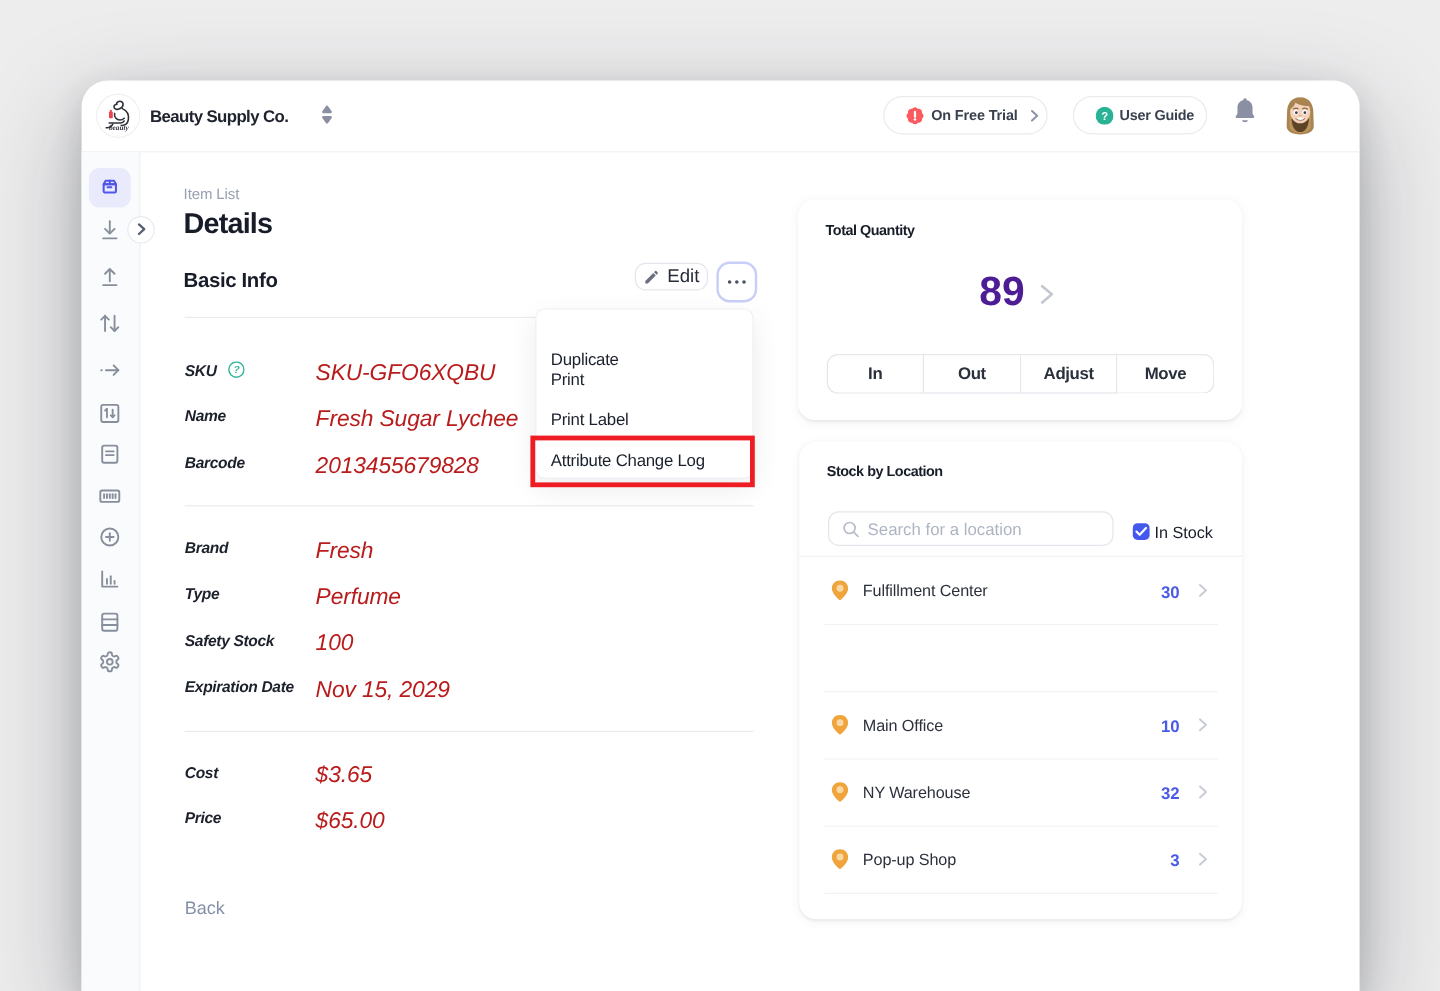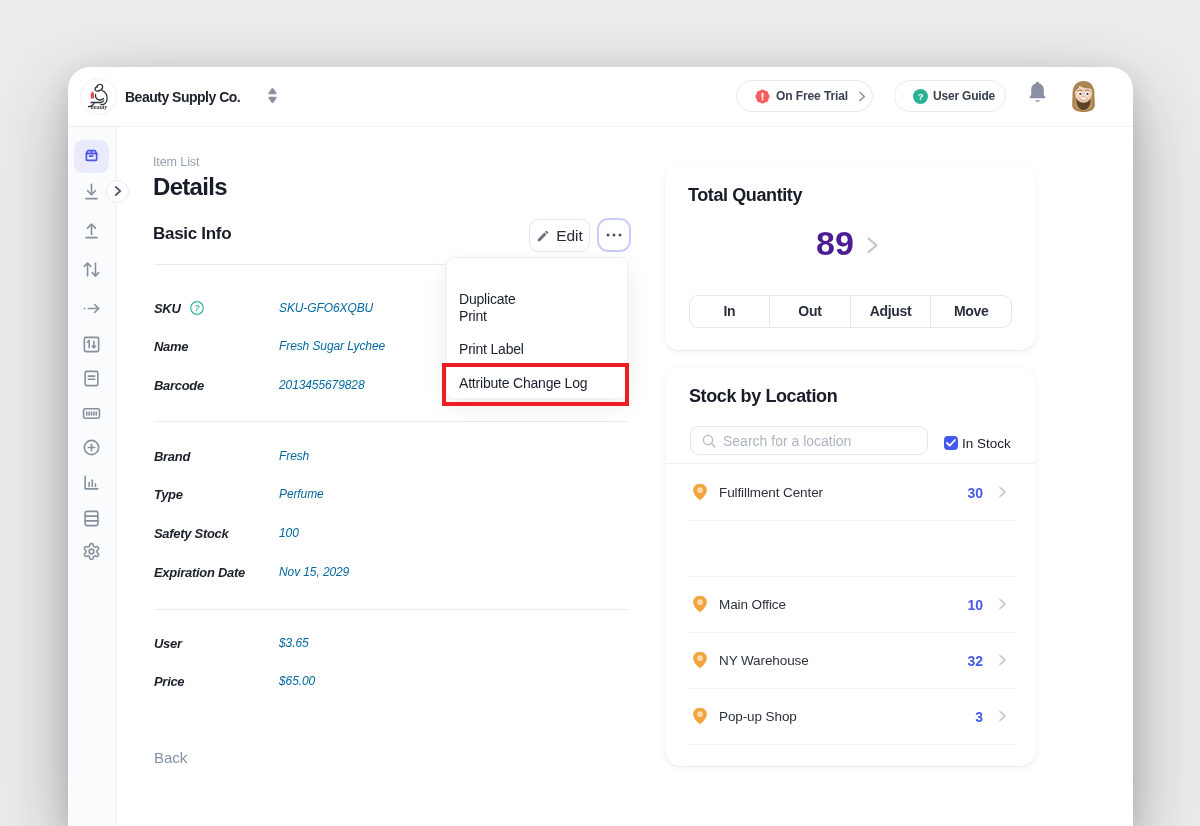--- a/index.html
+++ b/index.html
@@ -44,56 +44,56 @@
     background:#fff; border:1px solid #e8eaef; display:flex; align-items:center; justify-content:center;
   }
 
   .main { position:absolute; left:49px; top:60px; width:1016px; height:699px; }
 
   .itemlist { position:absolute; left:36px; top:28px; font-size:12.5px; color:#98a1b0; letter-spacing:-0.1px; }
   .details  { position:absolute; left:36px; top:46px; font-size:24px; font-weight:700; color:#171c28; letter-spacing:-0.7px; }
   .basicinfo{ position:absolute; left:36px; top:97px; font-size:17px; font-weight:700; color:#171c28; letter-spacing:-0.3px; }
 
   .editbtn {
-    position:absolute; left:412px; top:92px; width:61px; height:33px;
+    position:absolute; left:412px; top:92px; width:61px; height:23px;
     border:1px solid #e4e7ec; border-radius:9px; background:#fff;
     display:flex; align-items:center; justify-content:center; gap:6px;
     font-size:15.5px; color:#262b36;
   }
   .morebtn {
     position:absolute; left:480px; top:91px; width:34px; height:34px;
     border:2px solid #c9cef9; border-radius:11px; background:#fff;
     display:flex; align-items:center; justify-content:center;
   }
   .hr1 { position:absolute; left:37px; top:137px; width:474px; height:1px; background:#e9ebee; }
 
   .frow { position:absolute; left:37px; width:480px; height:20px; font-size:14px;font-style:italic; }
   .frow .lab { position:absolute; left:0; font-weight:700; color:#1c212c; font-size:13px; letter-spacing:-0.3px; }
-  .frow .val { position:absolute; left:109px; color:#0369a1; font-size:12px; letter-spacing:-0.1px;margin-left:16px; }
+  .frow .val { position:absolute; left:109px; color:#b91c1c; font-size:19px; letter-spacing:-0.1px; }
 
   .back { position:absolute; left:37px; top:622px; font-size:15px; color:#8590a6; }
 
   .menu {
     position:absolute; left:329px; top:130px; width:182px; height:142px;
     background:#fff; border:1px solid #eef0f3; border-radius:8px;
     box-shadow:0 8px 24px rgba(16,24,40,.08);
   }
   .mi { position:absolute; left:12px; font-size:14px; color:#1a202c; letter-spacing:-0.2px; }
   .redbox {
     position:absolute; left:325px; top:235.5px; width:187px; height:43px;
     border:4.5px solid #ee1d23; z-index:5;
   }
 
   .card {
     position:absolute; background:#fff; border-radius:14px;
     box-shadow:0 1px 2px rgba(16,24,40,.06), 0 2px 10px rgba(16,24,40,.05);
   }
   #card1 { left:548px; top:39px; width:370px; height:184px; }
   #card2 { left:549px; top:241px; width:369px; height:398px; }
-  .cardtitle { position:absolute; left:23px; top:19px; font-size:18px; font-weight:700; color:#171c28; letter-spacing:-0.4px; }
+  .cardtitle { position:absolute; left:23px; top:19px; font-size:12px; font-weight:700; color:#171c28; letter-spacing:-0.4px; }
   .bignum { position:absolute; left:0; top:58px; width:340px; text-align:center; font-size:34px; font-weight:800; color:#4c1d95; letter-spacing:0; }
   .bigchev { position:absolute; left:198px; top:69.5px; }
   .segs {
     position:absolute; left:23.5px; top:128.5px; width:323.5px; height:33.5px; display:flex;
   }
   .seg {
     flex:1; border:1px solid #e5e7eb; border-left-width:0;
     display:flex; align-items:center; justify-content:center;
     font-size:14px; font-weight:700; color:#2a303c; background:#fff; letter-spacing:-0.3px;
   }
@@ -309,21 +309,21 @@
     <div class="frow" style="top:399px">
         <span class="lab">Safety Stock</span>
         <span class="val">100</span>
       </div>
     <div class="frow" style="top:437.5px">
         <span class="lab">Expiration Date</span>
         <span class="val">Nov 15, 2029</span>
       </div>
     <div class="hr1" style="top:481.5px"></div>
     <div class="frow" style="top:508.5px">
-        <span class="lab">User</span>
+        <span class="lab">Cost</span>
         <span class="val">$3.65</span>
       </div>
     <div class="frow" style="top:547px">
         <span class="lab">Price</span>
         <span class="val">$65.00</span>
       </div>
     <div class="back">Back</div>
 
     <div class="menu">
       <div class="mi" style="top:33px">Duplicate</div>

